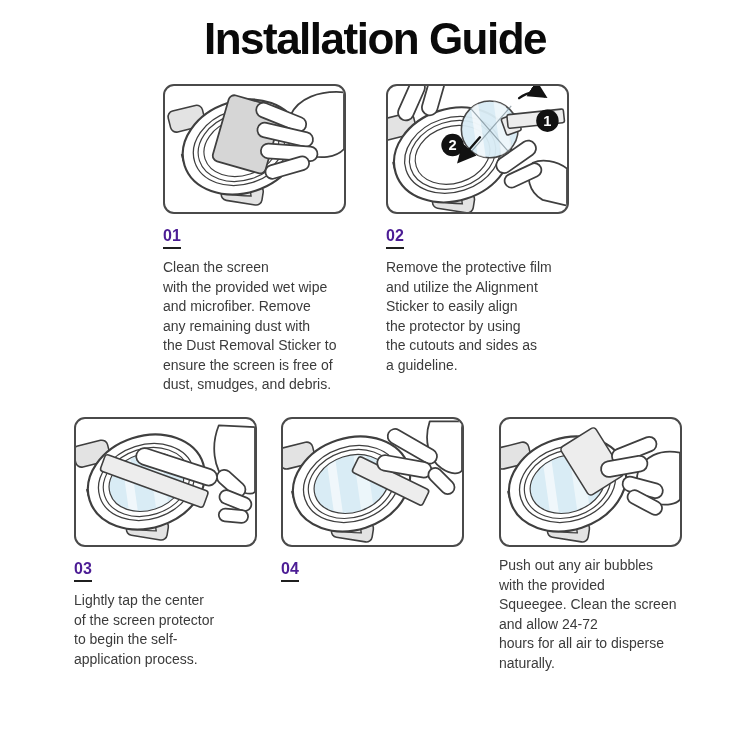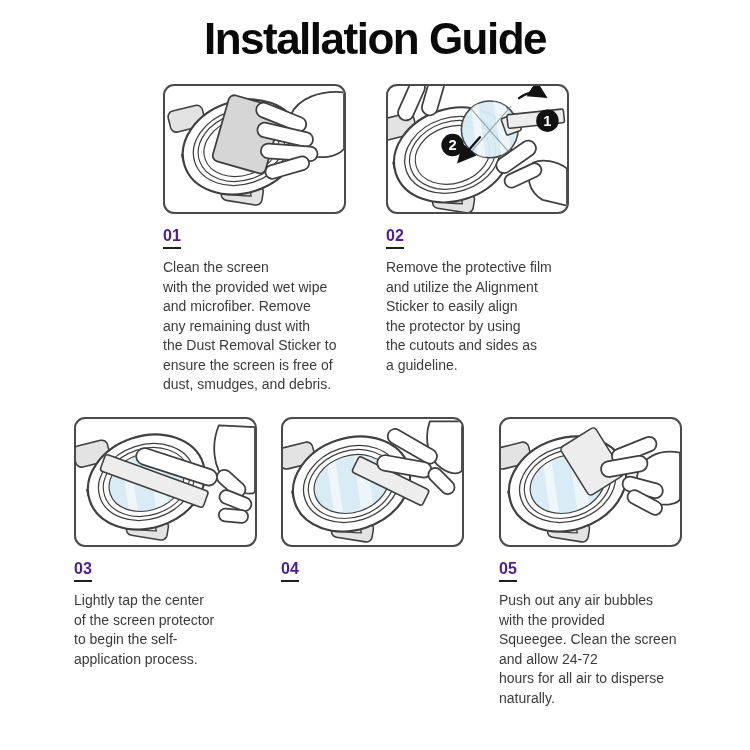--- a/index.html
+++ b/index.html
@@ -213,21 +213,20 @@
         <rect class="tab" x="72" y="14" width="42" height="58" rx="4" transform="rotate(-32 93 43)" fill="#ececec"></rect>
         <g>
           <path class="hd" d="M183,34 C162,30 146,38 140,54 C136,68 144,82 158,86 C170,89 180,86 183,82 Z"></path>
           <rect class="hd" x="112" y="24" width="48" height="15" rx="7.5" transform="rotate(-22 136 31)"></rect>
           <rect class="hd" x="102" y="40" width="48" height="16" rx="8" transform="rotate(-10 126 48)"></rect>
           <rect class="hd" x="124" y="62" width="42" height="15" rx="7.5" transform="rotate(15 145 69)"></rect>
           <rect class="hd" x="128" y="78" width="38" height="14" rx="7" transform="rotate(28 147 85)"></rect>
         </g>
       </svg>
     </div>
-    <div class="num"><span>05</span></div>
     <p class="desc">Push out any air bubbles
 with the provided
 Squeegee. Clean the screen
 and allow 24-72
 hours for all air to disperse
 naturally.</p>
   </section>
 
 </div>
 

